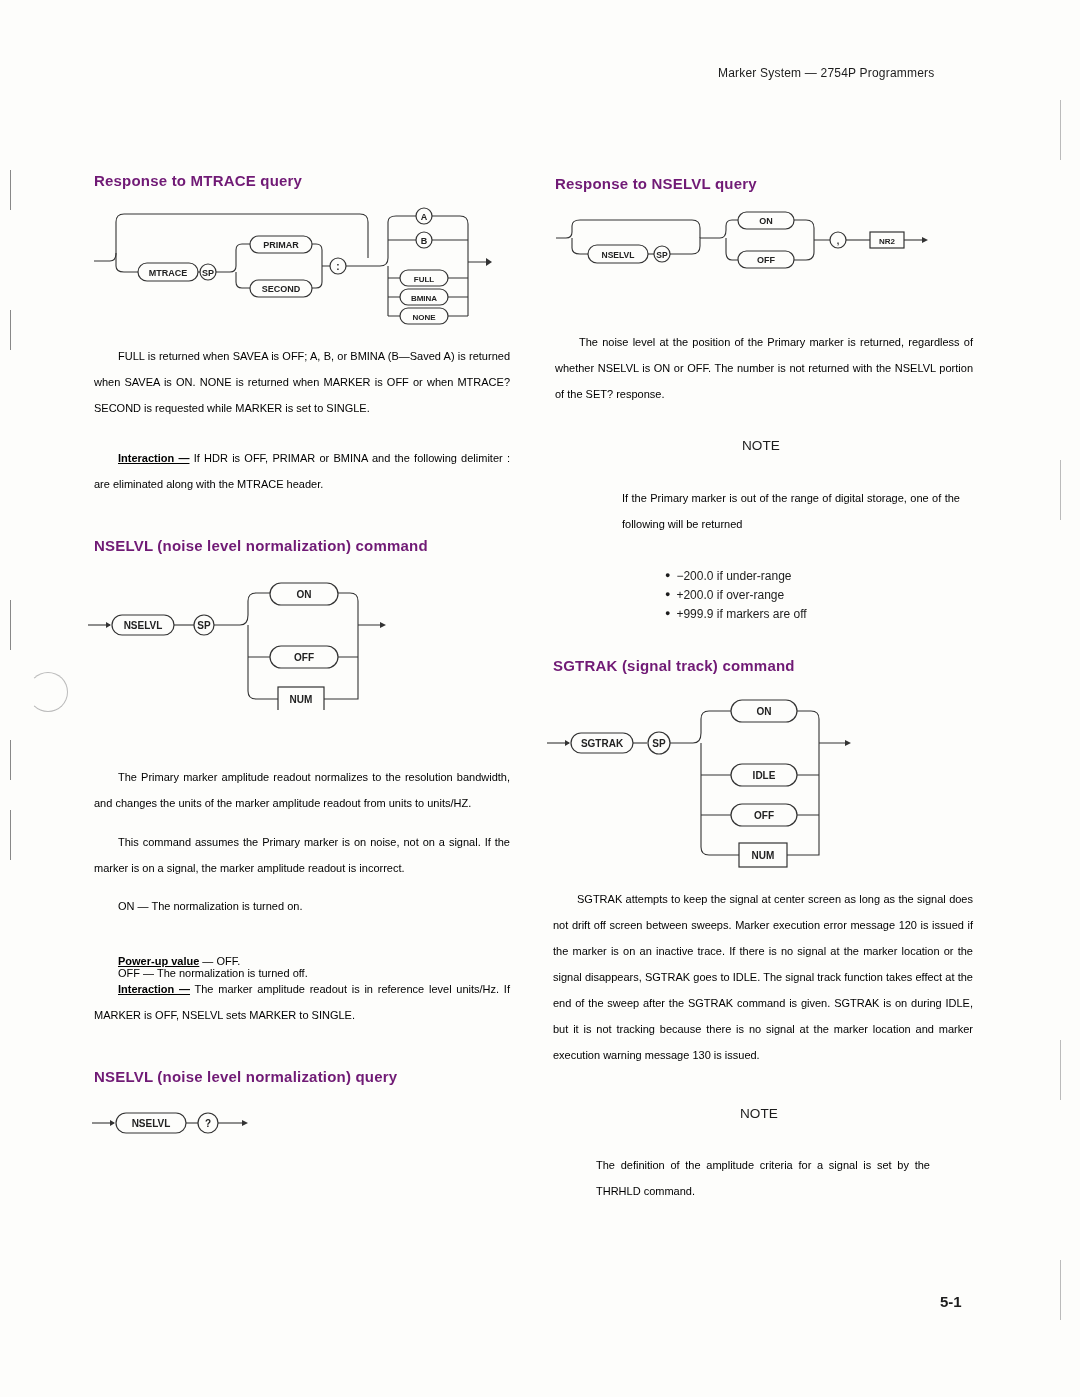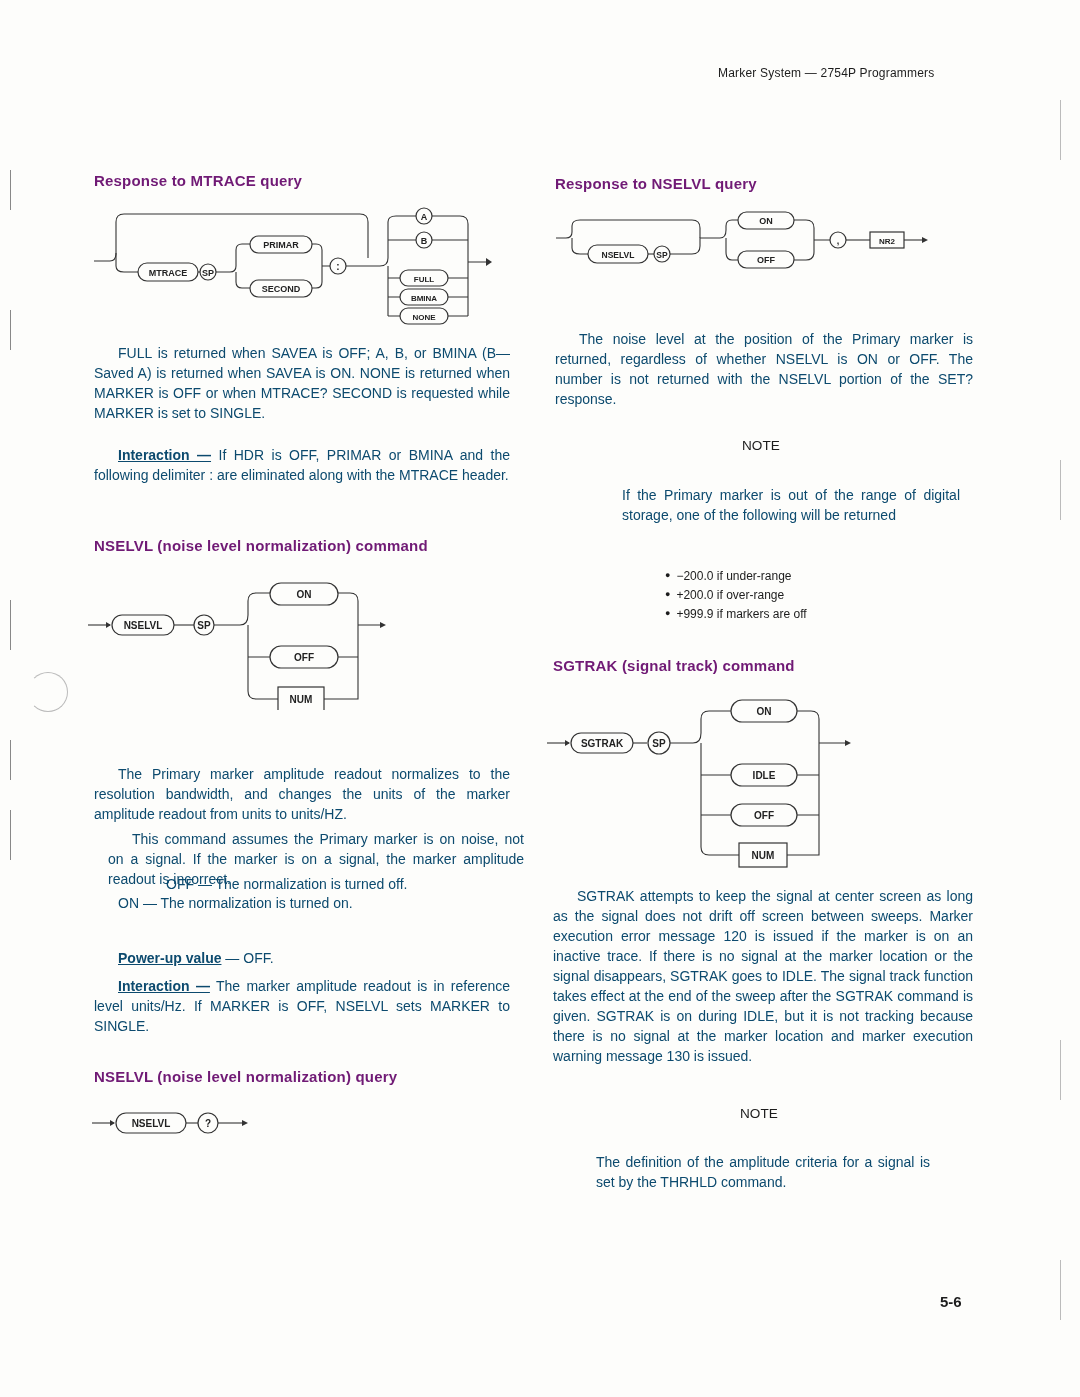--- a/index.html
+++ b/index.html
@@ -5,21 +5,21 @@
   html, body { margin: 0; padding: 0; }
   body {
     width: 1080px; height: 1397px; position: relative; overflow: hidden;
     background: #fdfdfb;
     font-family: "Liberation Sans", "DejaVu Sans", sans-serif;
     color: #1c1c1c;
   }
   .abs { position: absolute; }
   .running-head { left: 718px; top: 66px; font-size: 12px; letter-spacing: 0.2px; }
   .h { font-weight: bold; font-size: 15px; letter-spacing: 0.2px; color: #701a75; }
-  .p { font-size: 14px; line-height: 20px; text-align: justify; color: #0c4a6e; }
+  .p { font-size: 11px; line-height: 26px; text-align: justify; color: #000000; }
   .ind { text-indent: 24px; }
   .b { font-weight: bold; text-decoration: underline; }
   .note-title { font-size: 13.6px; }
   ul.bul { list-style: none; margin: 0; padding: 0; font-size: 12px; line-height: 18px; }
   ul.bul li::before { content: "\25CF"; font-size: 9px; margin-right: 6px; position: relative; top: -2px; }
   .page-num { left: 940px; top: 1293px; font-size: 15px; font-weight: bold; }
   svg text { font-family: "Liberation Sans", "DejaVu Sans", sans-serif; font-weight: bold; fill: #222; }
   svg .ln { stroke: #333; stroke-width: 1.1; fill: none; }
   svg .box { stroke: #333; stroke-width: 1.2; fill: #fdfdfb; }
   .edge { position: absolute; background: #888; width: 1px; }
@@ -93,23 +93,23 @@
   <text x="220" y="23" font-size="10" text-anchor="middle">ON</text>
   <rect class="box" x="186" y="71" width="68" height="22" rx="11"></rect>
   <text x="220" y="86" font-size="10" text-anchor="middle">OFF</text>
   <rect class="box" x="194" y="112" width="46" height="24" style="rx:0"></rect>
   <text x="217" y="128" font-size="10" text-anchor="middle">NUM</text>
   <path class="ln" d="M254,18 L266,18 Q274,18 274,26 L274,124 Q274,124 266,124 L240,124 M254,82 L274,82 M274,50 L300,50"></path>
   <path d="M296,47 L302,50 L296,53 Z" fill="#333"></path>
 </svg>
 
 <div class="abs p ind" style="left:94px;top:764px;width:416px;">The Primary marker amplitude readout normalizes to the resolution bandwidth, and changes the units of the marker amplitude readout from units to units/HZ.</div>
-<div class="abs p ind" style="left:108px;top:829px;width:416px;">This command assumes the Primary marker is on noise, not on a signal. If the marker is on a signal, the marker amplitude readout is incorrect.</div>
+<div class="abs p ind" style="left:94px;top:829px;width:416px;">This command assumes the Primary marker is on noise, not on a signal. If the marker is on a signal, the marker amplitude readout is incorrect.</div>
 <div class="abs p" style="left:118px;top:893px;">ON — The normalization is turned on.</div>
-<div class="abs p" style="left:118px;top:874px;margin-left:48px;">OFF — The normalization is turned off.</div>
+<div class="abs p" style="left:118px;top:960px;">OFF — The normalization is turned off.</div>
 <div class="abs p" style="left:118px;top:948px;"><span class="b">Power-up value</span><span> — OFF.</span></div>
 <div class="abs p ind" style="left:94px;top:976px;width:416px;"><span class="b">Interaction —</span><span> The marker amplitude readout is in reference level units/Hz. If MARKER is OFF, NSELVL sets MARKER to SINGLE.</span></div>
 
 <div class="abs h" style="left:94px;top:1068px;">NSELVL (noise level normalization) query</div>
 
 <svg class="abs" style="left:88px;top:1108px;" width="170" height="32">
   <line class="ln" x1="4" y1="15" x2="26" y2="15"></line>
   <path d="M22,12 L27,15 L22,18 Z" fill="#333"></path>
   <rect class="box" x="28" y="5" width="70" height="20" rx="10"></rect>
   <text x="63" y="19" font-size="10" text-anchor="middle">NSELVL</text>
@@ -175,13 +175,13 @@
   <rect class="box" x="196" y="150" width="48" height="24"></rect>
   <text x="220" y="166" font-size="10" text-anchor="middle">NUM</text>
   <path class="ln" d="M254,18 L268,18 Q276,18 276,26 L276,162 L244,162 M254,82 L276,82 M254,122 L276,122 M276,50 L306,50"></path>
   <path d="M302,47 L308,50 L302,53 Z" fill="#333"></path>
 </svg>
 
 <div class="abs p ind" style="left:553px;top:886px;width:420px;">SGTRAK attempts to keep the signal at center screen as long as the signal does not drift off screen between sweeps. Marker execution error message 120 is issued if the marker is on an inactive trace. If there is no signal at the marker location or the signal disappears, SGTRAK goes to IDLE. The signal track function takes effect at the end of the sweep after the SGTRAK command is given. SGTRAK is on during IDLE, but it is not tracking because there is no signal at the marker location and marker execution warning message 130 is issued.</div>
 <div class="abs note-title" style="left:740px;top:1106px;">NOTE</div>
 <div class="abs p" style="left:596px;top:1152px;width:334px;">The definition of the amplitude criteria for a signal is set by the THRHLD command.</div>
 
-<div class="abs page-num">5-6</div>
+<div class="abs page-num">5-1</div>
 
 </body></html>

